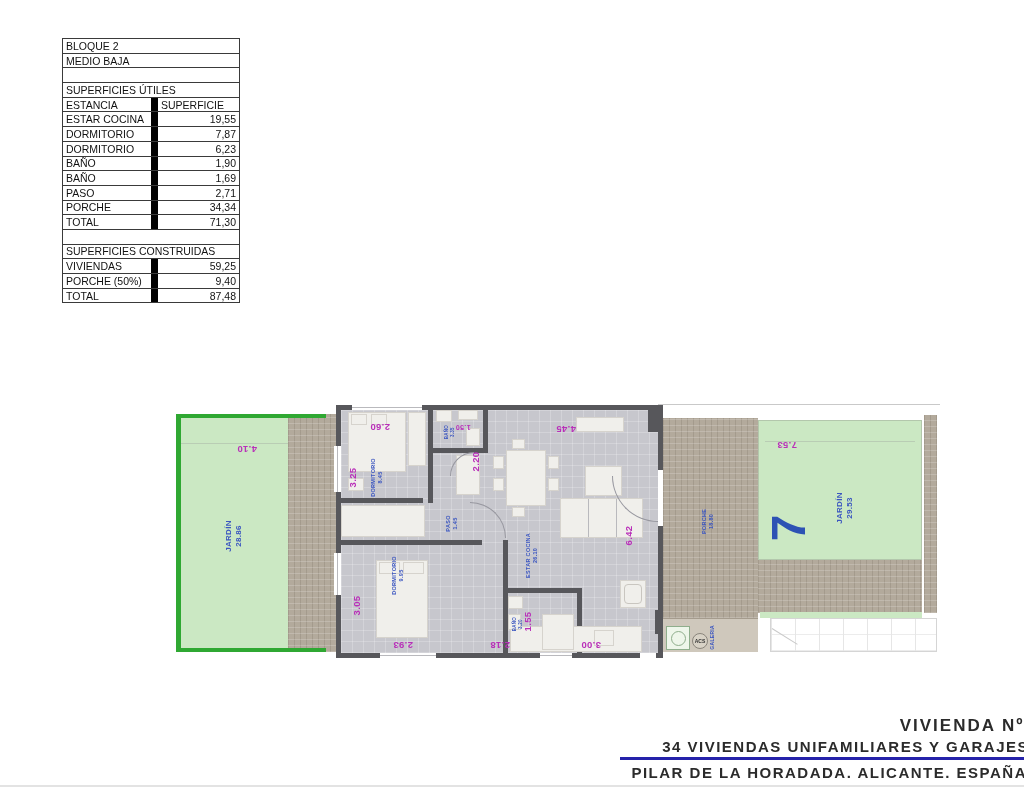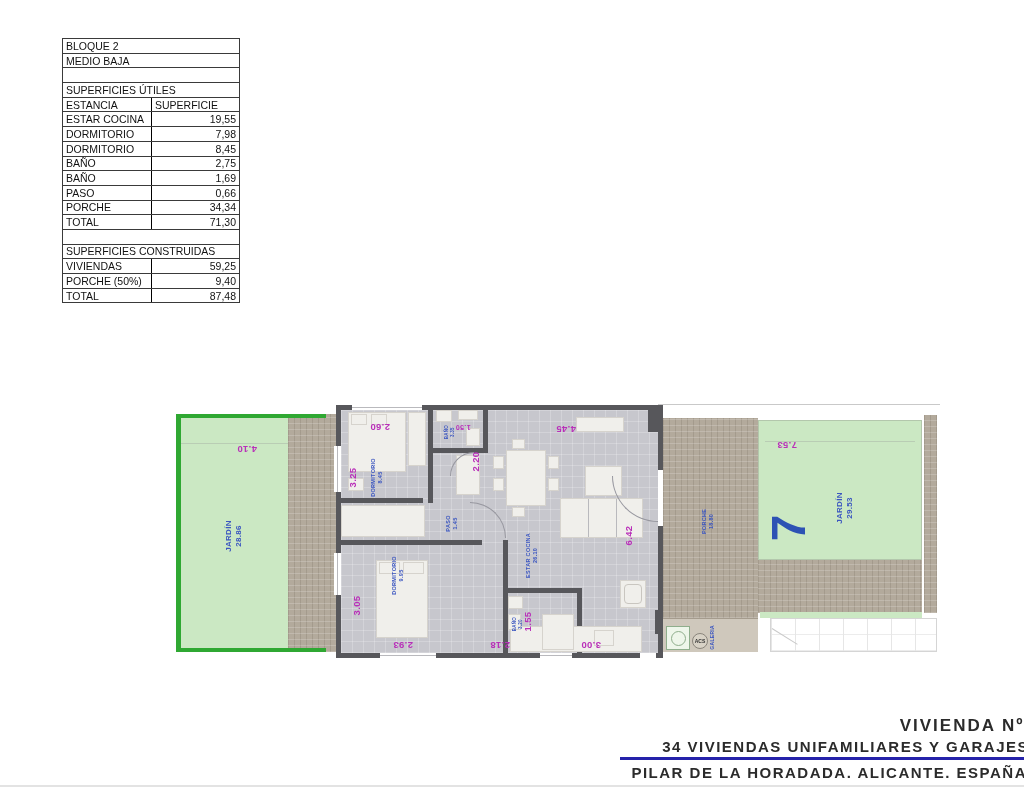--- a/index.html
+++ b/index.html
@@ -6,21 +6,21 @@
   .sheet{position:relative;width:1024px;height:800px;background:#fff;overflow:hidden;
          font-family:Liberation Sans, sans-serif;}
 
   
   .panel{position:absolute;left:62px;top:38px;width:176px;border:1px solid #3a3a3a;
          background:#fff;font-size:10.5px;color:#111;}
   .trow{height:13.7px;border-bottom:1px solid #3a3a3a;display:flex;align-items:center;}
   .trow:last-child{border-bottom:none;}
   .trow .c1{flex:1;padding-left:3px;white-space:nowrap;overflow:hidden;}
   .trow .c2{width:88px;align-self:stretch;display:flex;align-items:center;justify-content:flex-end;
-            padding-right:3px;border-left:1px solid #000000;box-sizing:border-box;}
+            padding-right:3px;border-left:7px solid #000000;box-sizing:border-box;}
   .trow .c2.left{justify-content:flex-start;padding-left:3px;}
 
   
   .abs{position:absolute;}
   .tile{background-color:#b3aa9c;
         background-image:repeating-linear-gradient(0deg,rgba(255,255,255,.18) 0,rgba(255,255,255,.18) 1px,transparent 1px,transparent 6px),
                          repeating-linear-gradient(90deg,rgba(110,100,86,.22) 0,rgba(110,100,86,.22) 1px,transparent 1px,transparent 6px);}
   .green{background:#cbe8c3;}
   .gborder{background:#2fa832;}
   .wall{position:absolute;background:#57575b;}
@@ -83,37 +83,37 @@
     <div class="trow">
       <div class="c1">ESTANCIA</div>
       <div class="c2 left">SUPERFICIE</div>
     </div>
     <div class="trow">
         <div class="c1">ESTAR COCINA</div>
         <div class="c2">19,55</div>
       </div>
     <div class="trow">
         <div class="c1">DORMITORIO</div>
-        <div class="c2">7,98</div>
+        <div class="c2">7,87</div>
       </div>
     <div class="trow">
         <div class="c1">DORMITORIO</div>
-        <div class="c2">8,45</div>
+        <div class="c2">6,23</div>
       </div>
     <div class="trow">
         <div class="c1">BAÑO</div>
-        <div class="c2">2,75</div>
+        <div class="c2">1,90</div>
       </div>
     <div class="trow">
         <div class="c1">BAÑO</div>
         <div class="c2">1,69</div>
       </div>
     <div class="trow">
         <div class="c1">PASO</div>
-        <div class="c2">0,66</div>
+        <div class="c2">2,71</div>
       </div>
     <div class="trow">
         <div class="c1">PORCHE</div>
         <div class="c2">34,34</div>
       </div>
     <div class="trow">
         <div class="c1">TOTAL</div>
         <div class="c2">71,30</div>
       </div>
     <div class="trow">

